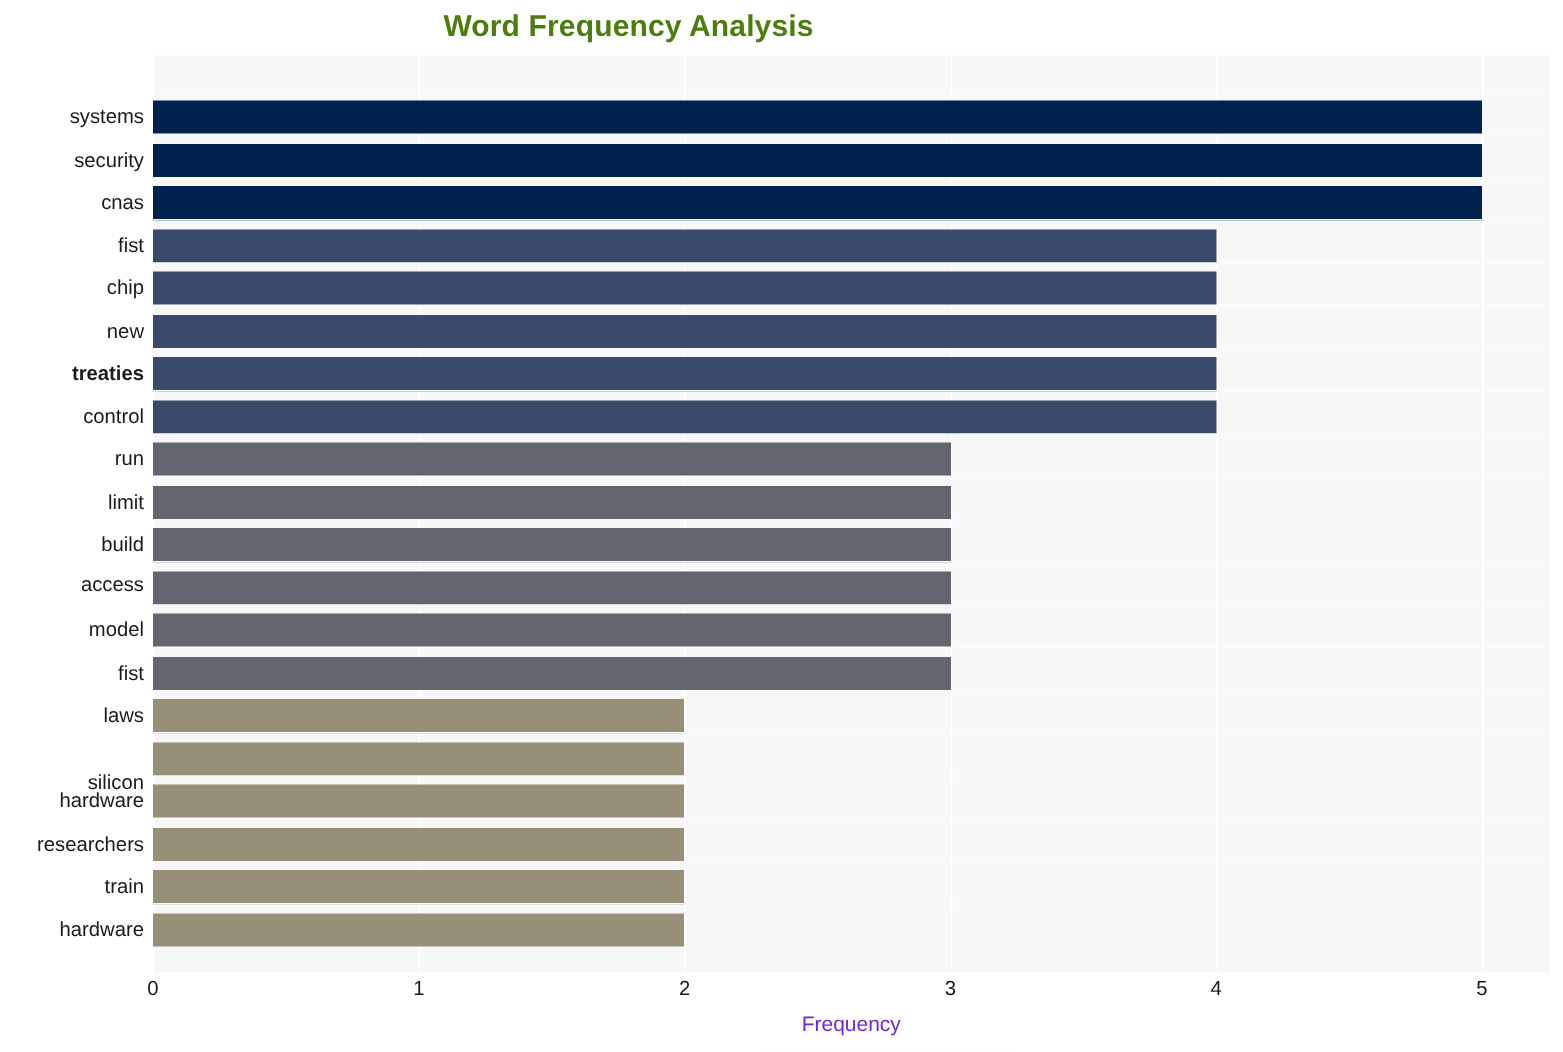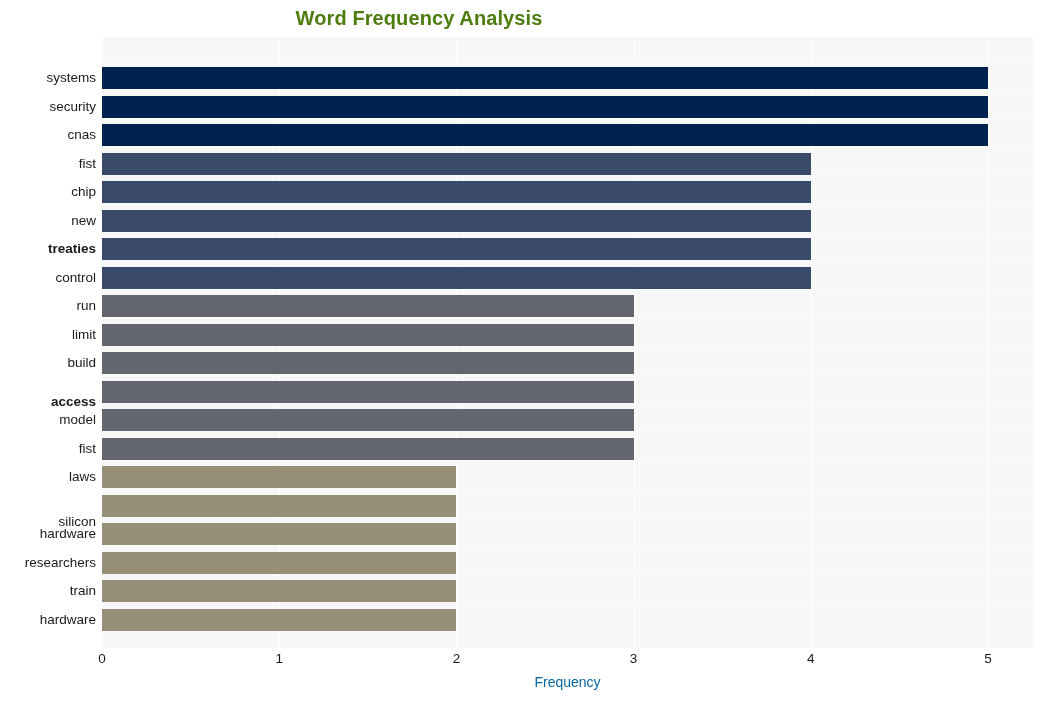--- a/index.html
+++ b/index.html
@@ -114,21 +114,21 @@
     color: #1a1a1a;
     line-height: 18px;
   }
   #xaxis-title {
     position: absolute;
     left: 102px;
     top: 673px;
     width: 931px;
     text-align: center;
     font-size: 14px;
-    color: #0369a1;
+    color: #6d28d9;
     line-height: 18px;
   }
 </style>
 </head>
 <body>
 
 <div id="chart-root">
 
   <div id="chart-title">Word Frequency Analysis</div>
 
@@ -137,21 +137,21 @@
       <div class="ylabel" style="top: 62.5px;">security</div>
       <div class="ylabel" style="top: 91px;">cnas</div>
       <div class="ylabel" style="top: 119.5px;">fist</div>
       <div class="ylabel" style="top: 148px;">chip</div>
       <div class="ylabel" style="top: 176.5px;">new</div>
       <div class="ylabel" style="top: 205px; font-weight: bold;">treaties</div>
       <div class="ylabel" style="top: 233.5px;">control</div>
       <div class="ylabel" style="top: 262px;">run</div>
       <div class="ylabel" style="top: 290.5px;">limit</div>
       <div class="ylabel" style="top: 319px;">build</div>
-      <div class="ylabel" style="top: 358px; font-weight: bold;">access</div>
+      <div class="ylabel" style="top: 346px;">access</div>
       <div class="ylabel" style="top: 376px;">model</div>
       <div class="ylabel" style="top: 404.5px;">fist</div>
       <div class="ylabel" style="top: 433px;">laws</div>
       <div class="ylabel" style="top: 478px;">silicon</div>
       <div class="ylabel" style="top: 490px;">hardware</div>
       <div class="ylabel" style="top: 518.5px;">researchers</div>
       <div class="ylabel" style="top: 547px;">train</div>
       <div class="ylabel" style="top: 575.5px;">hardware</div>
     </div>
 

